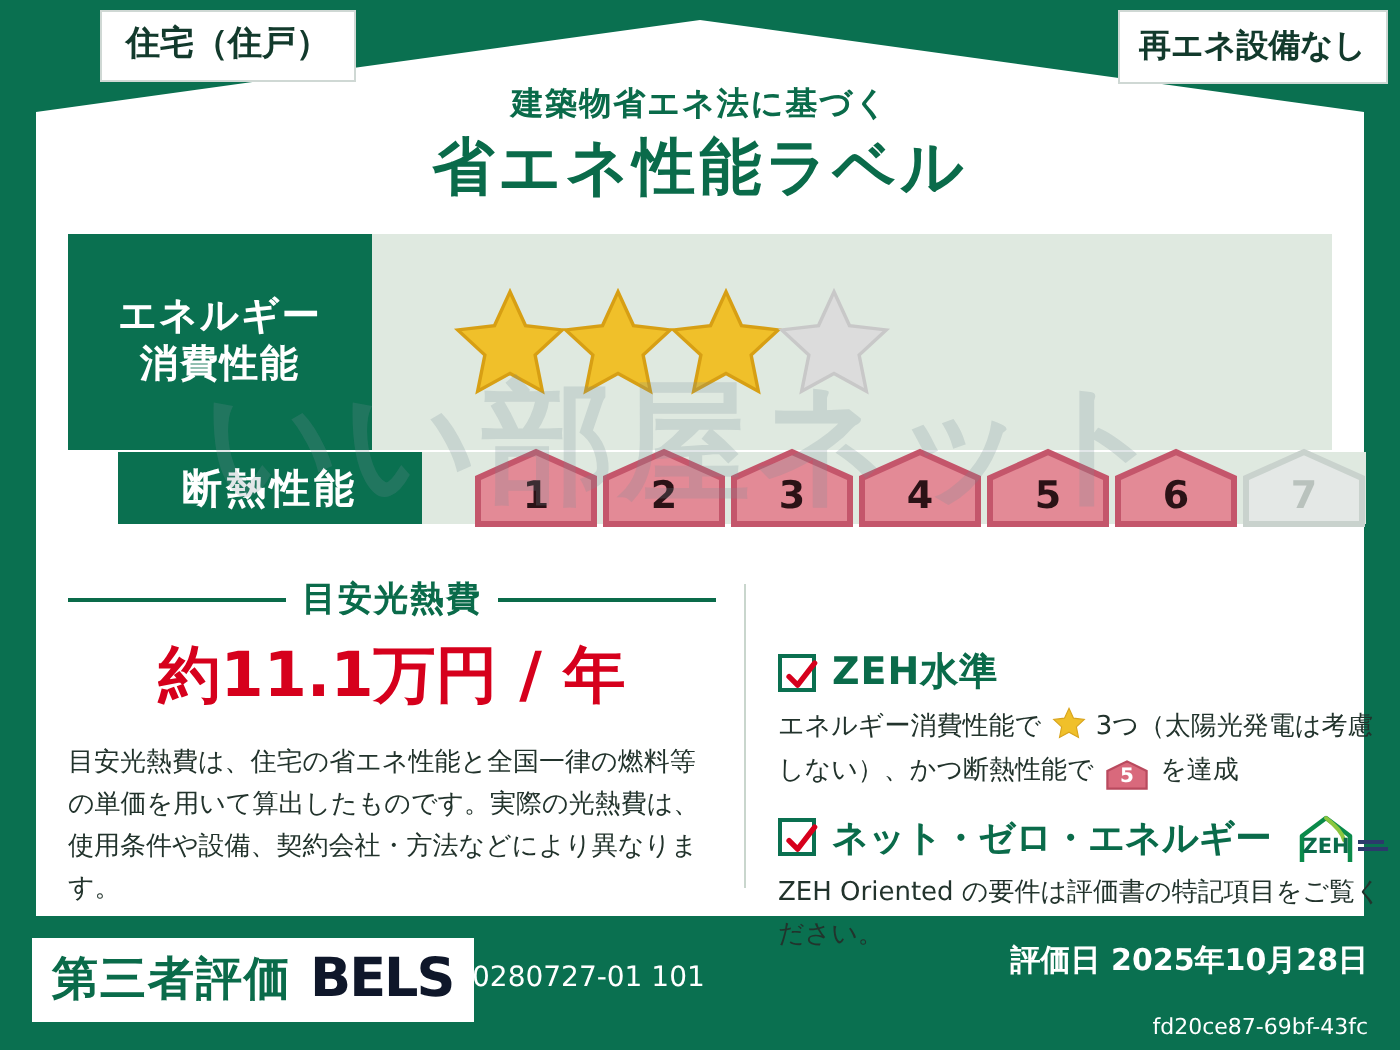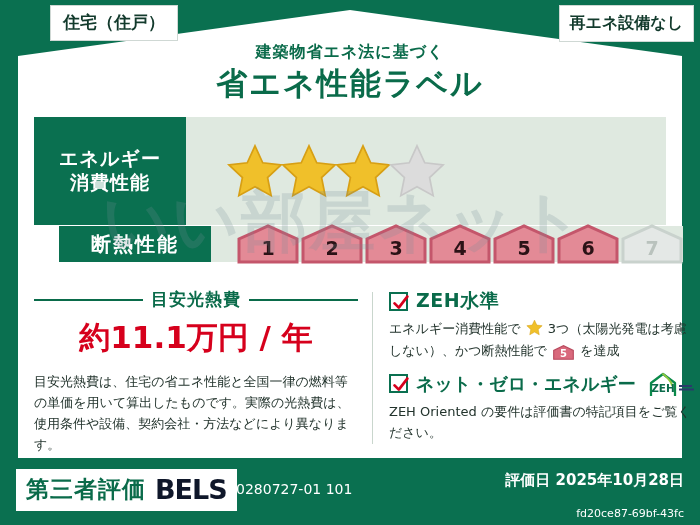--- a/index.html
+++ b/index.html
@@ -111,21 +111,21 @@
   
   .lower {
     position: absolute;
     left: 34px; top: 288px; width: 632px; height: 162px;
     display: flex;
   }
   .col-left  { flex: 0 0 338px; position: relative; padding-right: 14px; }
   .divider {
     flex: 0 0 1px; background: #c9d6cd; margin: 4px 0 6px;
   }
-  .col-right { flex: 1 1 auto; position: relative; padding-left: 16px; }
+  .col-right { flex: 1 1 auto; position: relative; padding-left: 16px; margin-top: 35px; }
 
   .cost-head {
     display: flex; align-items: center; gap: 8px;
     color: #0a6b4a; font-weight: bold; font-size: 17px;
     letter-spacing: 1px;
   }
   .cost-head .rule { flex: 1 1 auto; height: 2px; background: #0a6b4a; }
   .cost-value {
     margin-top: 6px; text-align: center;
     color: #d6001c; font-weight: bold; font-size: 31px;

